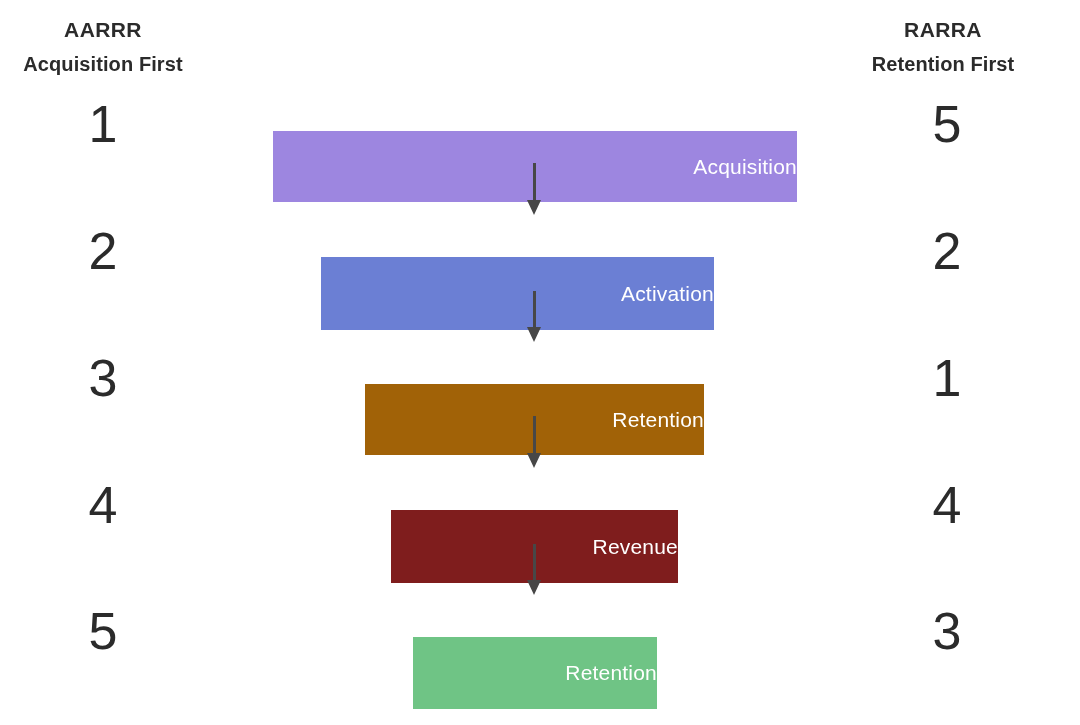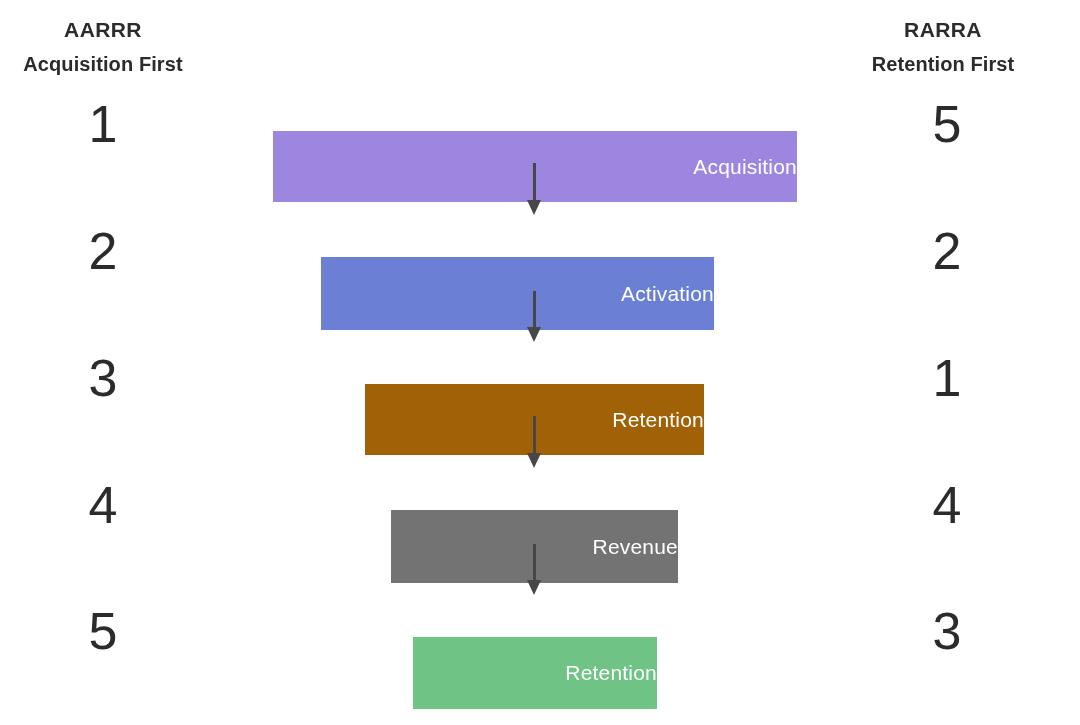--- a/index.html
+++ b/index.html
@@ -133,21 +133,21 @@
 
   <div class="stage" style="left: 273px; top: 89px; width: 524px; height: 71px; background: rgb(157, 134, 224);">
     <span>Acquisition</span>
   </div>
   <div class="stage" style="left: 321px; top: 215px; width: 393px; height: 73px; background: rgb(107, 127, 212);">
     <span>Activation</span>
   </div>
   <div class="stage" style="left: 365px; top: 342px; width: 339px; height: 71px; background: #a16207;">
     <span>Retention</span>
   </div>
-  <div class="stage" style="left: 391px; top: 468px; width: 287px; height: 73px; background: #737373;">
+  <div class="stage" style="left: 391px; top: 468px; width: 287px; height: 73px; background: #7f1d1d;">
     <span>Revenue</span>
   </div>
   <div class="stage" style="left: 413px; top: 595px; width: 244px; height: 72px; background: rgb(111, 196, 133);">
     <span>Retention</span>
   </div>
 
   <div class="arrow" style="top: 163px; height: 52px;">
     <div class="stem" style="height: 37px;"></div>
     <div class="head" style="top: 37px;"></div>
   </div>

